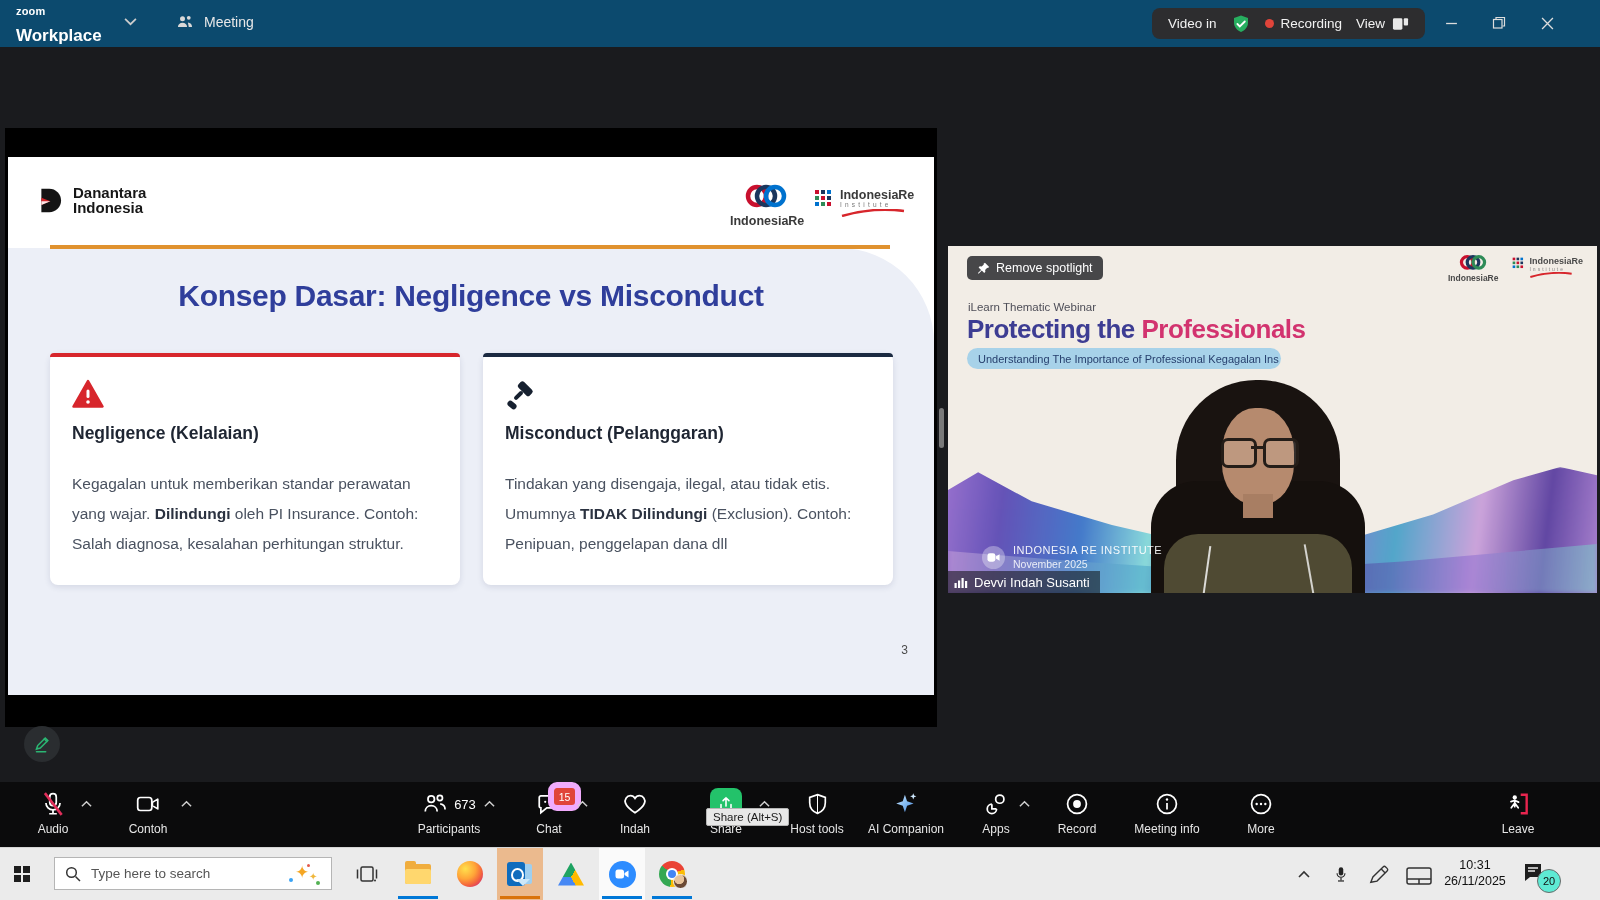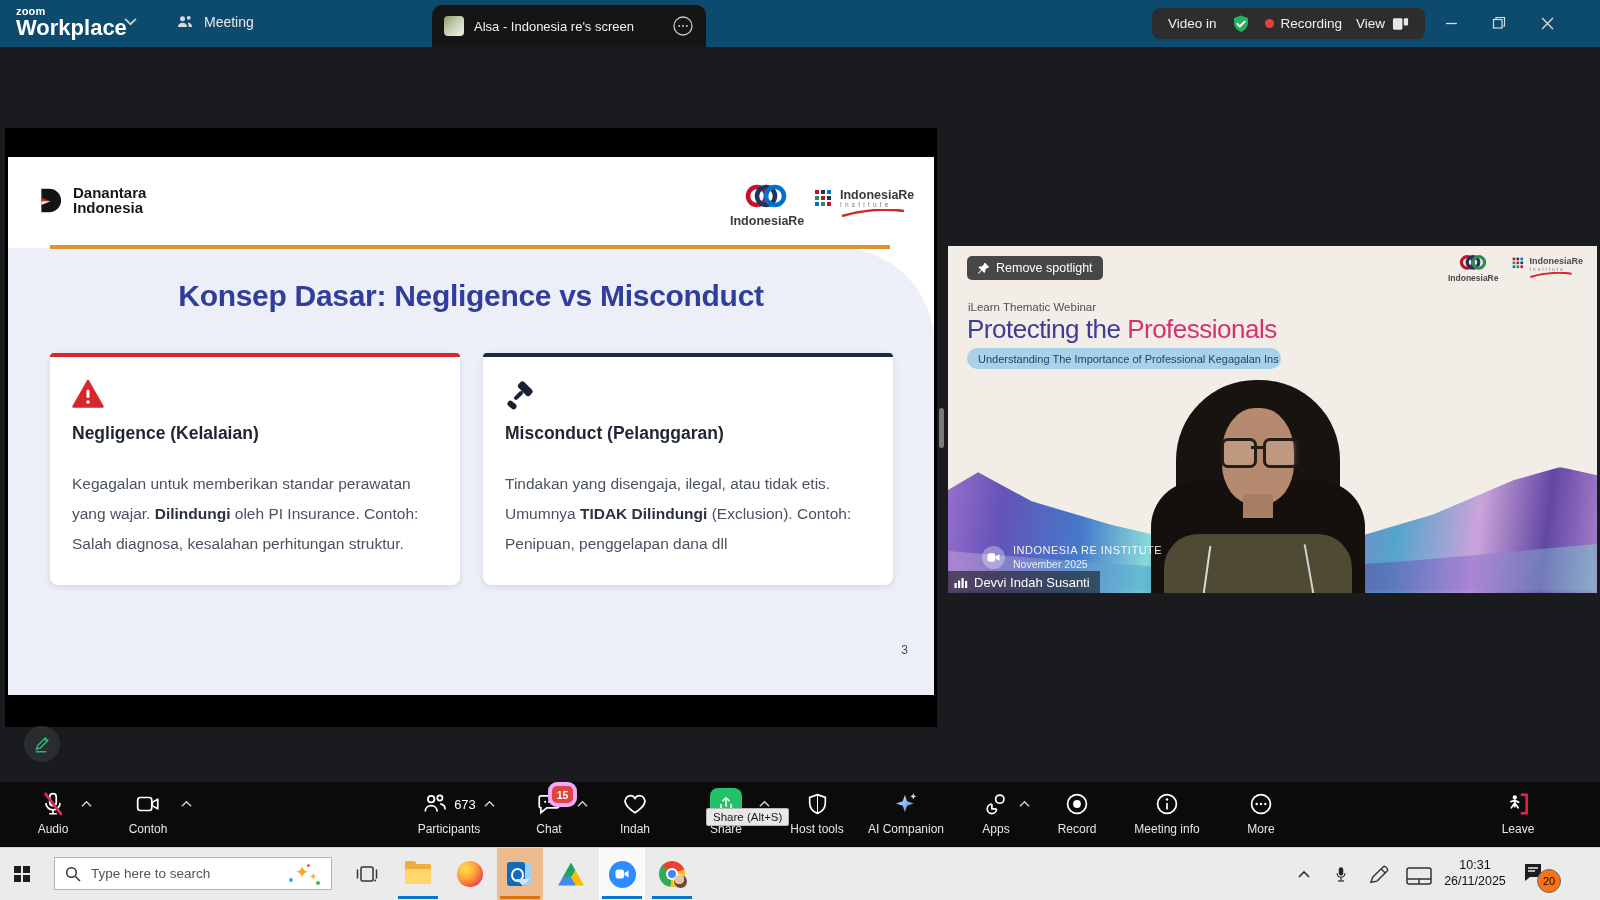--- a/index.html
+++ b/index.html
@@ -5,21 +5,21 @@
   html,body{margin:0;padding:0;}
   body{width:1600px;height:900px;position:relative;overflow:hidden;
        font-family:"Liberation Sans",sans-serif;background:#1a1b1e;}
   .abs{position:absolute;}
   svg{display:block;}
 
   
   .titlebar{position:absolute;left:0;top:0;width:1600px;height:47px;background:#0c4a6e;padding-left:20px;}
   .brand{position:absolute;left:16px;top:6px;color:#fff;line-height:1;cursor:default;}
   .brand .z1{font-size:11px;font-weight:600;letter-spacing:.2px;}
-  .brand .z2{font-size:22px;font-weight:600;margin-top:0;text-align:center;}
+  .brand .z2{font-size:17px;font-weight:600;margin-top:10px;text-align:center;}
   .tab-meeting{position:absolute;left:175px;top:12px;display:flex;align-items:center;gap:9px;color:#e8e8e8;font-size:14px;}
   .tab-active{position:absolute;left:432px;top:5px;width:250px;height:42px;background:#151516;
               border-radius:10px 10px 0 0;display:flex;align-items:center;padding:0 12px;gap:10px;}
   .tab-thumb{width:20px;height:20px;border-radius:4px;background:linear-gradient(135deg,#8ba06b 0%,#cdd6bd 55%,#f0f2e8 100%);flex:0 0 auto;}
   .tab-active .lbl{color:#f0f0f0;font-size:13px;flex:1;white-space:nowrap;overflow:hidden;}
   .status-pill{position:absolute;left:1152px;top:8px;height:31px;background:#2d2d2f;border-radius:8px;
                display:flex;align-items:center;gap:14px;padding:0 16px;color:#f2f2f2;font-size:13.5px;}
   .rec-wrap{display:flex;align-items:center;gap:7px;}
   .rec-dot{width:9px;height:9px;border-radius:50%;background:#e0443a;}
   .view-wrap{display:flex;align-items:center;gap:7px;}
@@ -55,21 +55,21 @@
   .video{position:absolute;left:948px;top:246px;width:649px;height:347px;background:#f2ede6;overflow:hidden;}
   .wave{position:absolute;left:-10px;right:-10px;bottom:-6px;height:132px;opacity:.95;filter:blur(1px);
         background:linear-gradient(97deg,#9a6fd0 0%,#5d4bb5 10%,#3b74c9 22%,#83d8da 32%,#27357f 44%,#8f6bd0 56%,#49a3c9 68%,#c9a0da 80%,#5a3fa0 90%,#b488d6 100%);
         clip-path:polygon(0 22%,6% 4%,14% 26%,26% 44%,38% 58%,50% 62%,62% 54%,74% 36%,86% 10%,93% 0,100% 8%,100% 100%,0 100%);}
   .wave2{position:absolute;left:0;right:0;bottom:0;height:70px;opacity:.55;filter:blur(2px);
         background:linear-gradient(92deg,#c9a0da,#4aa6c9 30%,#2b3f8c 55%,#8f6bd0 80%,#79d2c8);
         clip-path:polygon(0 40%,20% 55%,45% 70%,70% 55%,100% 30%,100% 100%,0 100%);}
   .spotlight-btn{position:absolute;left:19px;top:10px;height:24px;background:rgba(58,58,60,.93);border-radius:5px;
                  display:flex;align-items:center;gap:6px;padding:0 10px;color:#fff;font-size:12.5px;z-index:8;}
   .v-kicker{position:absolute;left:20px;top:55px;font-size:11.5px;color:#4e4e58;}
-  .v-title{position:absolute;left:19px;top:68px;font-size:26px;font-weight:400;letter-spacing:-.5px;white-space:nowrap;}
+  .v-title{position:absolute;left:19px;top:68px;font-size:26px;font-weight:700;letter-spacing:-.5px;white-space:nowrap;}
   .v-title .p1{color:#3d3d93;}
   .v-title .p2{color:#d2336f;}
   .v-pill{position:absolute;left:19px;top:102px;width:292px;height:21px;background:#a7d2e9;border-radius:11px;
           display:flex;align-items:center;padding:0 11px;font-size:11px;color:#27406e;white-space:nowrap;overflow:hidden;}
   .v-logos{position:absolute;right:14px;top:8px;display:flex;gap:14px;align-items:flex-start;z-index:3;}
   .v-lire{text-align:center;}
   .v-lire .t{font-size:8.5px;color:#4a4a4a;font-weight:600;margin-top:1px;}
   .v-linst{display:flex;gap:4px;align-items:flex-start;margin-top:3px;}
   .v-linst .t1{font-size:9px;color:#4a4a4a;font-weight:600;line-height:9px;}
   .v-linst .t2{font-size:5px;color:#888;letter-spacing:2px;line-height:6px;}
@@ -92,41 +92,41 @@
   .name-tag{position:absolute;left:0;bottom:0;height:22px;background:rgba(15,15,15,.55);display:flex;
             align-items:center;gap:6px;padding:0 10px 0 6px;z-index:7;color:#fff;font-size:13px;}
 
   
   .toolbar{position:absolute;left:0;top:782px;width:1600px;height:65px;background:#0b0b0c;}
   .titem{position:absolute;top:7px;transform:translateX(-50%);display:flex;flex-direction:column;align-items:center;width:110px;}
   .titem .ic{height:30px;display:flex;align-items:center;justify-content:center;gap:6px;}
   .titem .lb{font-size:12px;color:#e6e6e6;margin-top:3px;white-space:nowrap;}
   .chev{position:absolute;top:18px;color:#cfcfcf;}
   .badge{position:absolute;left:12px;top:-7px;min-width:13px;height:17px;padding:0 4px;border-radius:9px;background:#e0443a;
-         color:#fff;font-size:10.5px;font-weight:700;display:flex;align-items:center;justify-content:center;border:4px solid #f0abfc;}
+         color:#fff;font-size:10.5px;font-weight:400;display:flex;align-items:center;justify-content:center;border:6px solid #f0abfc;}
   .share-green{width:32px;height:32px;border-radius:8px;background:#23c26a;display:flex;align-items:center;justify-content:center;}
   .tooltip{position:absolute;left:706px;top:26px;background:#e8e8e8;border:1px solid #b5b5b5;border-radius:2px;
            color:#1a1a1a;font-size:11.5px;padding:2px 6px;white-space:nowrap;z-index:12;}
   .pcount{color:#fff;font-size:13px;}
 
   
   .taskbar{position:absolute;left:0;top:847px;width:1600px;height:53px;background:#ebebeb;border-top:1px solid #d5d5d5;}
   .searchbox{position:absolute;left:54px;top:9px;width:278px;height:33px;background:#fff;border:1px solid #b5b5b5;
              display:flex;align-items:center;gap:10px;padding:0 10px;box-sizing:border-box;}
   .searchbox .ph{font-size:13.5px;color:#555;flex:1;}
   .spark{position:relative;width:34px;height:24px;}
   .spark .s1{position:absolute;left:8px;top:0px;color:#f5a623;font-size:17px;}
   .spark .s2{position:absolute;left:22px;top:9px;color:#f0b73c;font-size:10px;}
   .spark .d1{position:absolute;left:2px;top:16px;width:4px;height:4px;border-radius:50%;background:#3aa3f5;}
   .spark .d2{position:absolute;left:29px;top:19px;width:4px;height:4px;border-radius:50%;background:#53b153;}
   .spark .d3{position:absolute;left:20px;top:2px;width:3px;height:3px;border-radius:50%;background:#e25a4c;}
   .slot{position:absolute;top:0;width:46px;height:52px;display:flex;align-items:center;justify-content:center;}
   .underline{position:absolute;bottom:1px;left:3px;width:40px;height:3px;background:#0078d7;}
   .clock{position:absolute;left:1438px;top:9px;width:74px;text-align:center;font-size:12.5px;color:#111;line-height:16px;}
-  .notif-badge{position:absolute;left:1537px;top:21px;width:22px;height:22px;border-radius:50%;background:#f97316;
+  .notif-badge{position:absolute;left:1537px;top:21px;width:22px;height:22px;border-radius:50%;background:#5eead4;
                border:1.5px solid #6a6a6a;font-size:11px;color:#111;display:flex;align-items:center;justify-content:center;}
   
   .winlogo{display:grid;grid-template-columns:7px 7px;grid-template-rows:7px 7px;gap:1.5px;}
   .winlogo i{background:#1d1d1d;}
   
   .fe-folder{position:relative;width:26px;height:20px;}
   .fe-folder .back{position:absolute;left:0;top:0;width:26px;height:20px;background:#f0ad3e;border-radius:2px;}
   .fe-folder .tabf{position:absolute;left:0;top:-3px;width:11px;height:6px;background:#f0ad3e;border-radius:2px 2px 0 0;}
   .fe-folder .front{position:absolute;left:0;top:5px;width:26px;height:15px;background:#ffd76e;border-radius:2px;}
   .ffx{width:26px;height:26px;border-radius:50%;background:radial-gradient(circle at 32% 30%,#ffe04d 0%,#ffa538 40%,#f4653c 65%,#d6336c 85%,#b5179e 100%);}
@@ -164,32 +164,20 @@
       <svg width="20" height="20" viewBox="0 0 24 24" fill="#d9d9d9">
           <circle cx="9" cy="8" r="3"></circle>
           <path d="M3.5 18c0-3 2.4-5 5.5-5s5.5 2 5.5 5z"></path>
           <circle cx="16.5" cy="7" r="2.3"></circle>
           <path d="M15.5 12.6c2.9.3 5 2.3 5 5.4h-4"></path>
         </svg>
     </span>
     <span>Meeting</span>
   </div>
 
-  <div class="tab-active">
-    <div class="tab-thumb"></div>
-    <span class="lbl">Alsa - Indonesia re's screen</span>
-    <span>
-      <svg width="22" height="22" viewBox="0 0 22 22">
-          <circle cx="11" cy="11" r="9" stroke="#c9c9c9" stroke-width="1.3" fill="none"></circle>
-          <circle cx="7.2" cy="11" r="1" fill="#c9c9c9"></circle>
-          <circle cx="11" cy="11" r="1" fill="#c9c9c9"></circle>
-          <circle cx="14.8" cy="11" r="1" fill="#c9c9c9"></circle>
-        </svg>
-    </span>
-  </div>
 
   <div class="status-pill">
     <span>Video in</span>
     <span>
       <svg width="20" height="20" viewBox="0 0 20 20">
           <path d="M10 1.5l7 2.5v4.5c0 4.5-3 7.9-7 9.5-4-1.6-7-5-7-9.5V4z" fill="#27ae60"></path>
           <path d="M6.4 10l2.4 2.4L13.8 7.5" stroke="#fff" stroke-width="1.8" fill="none" stroke-linecap="round"></path>
         </svg>
     </span>
     <span class="rec-wrap">

